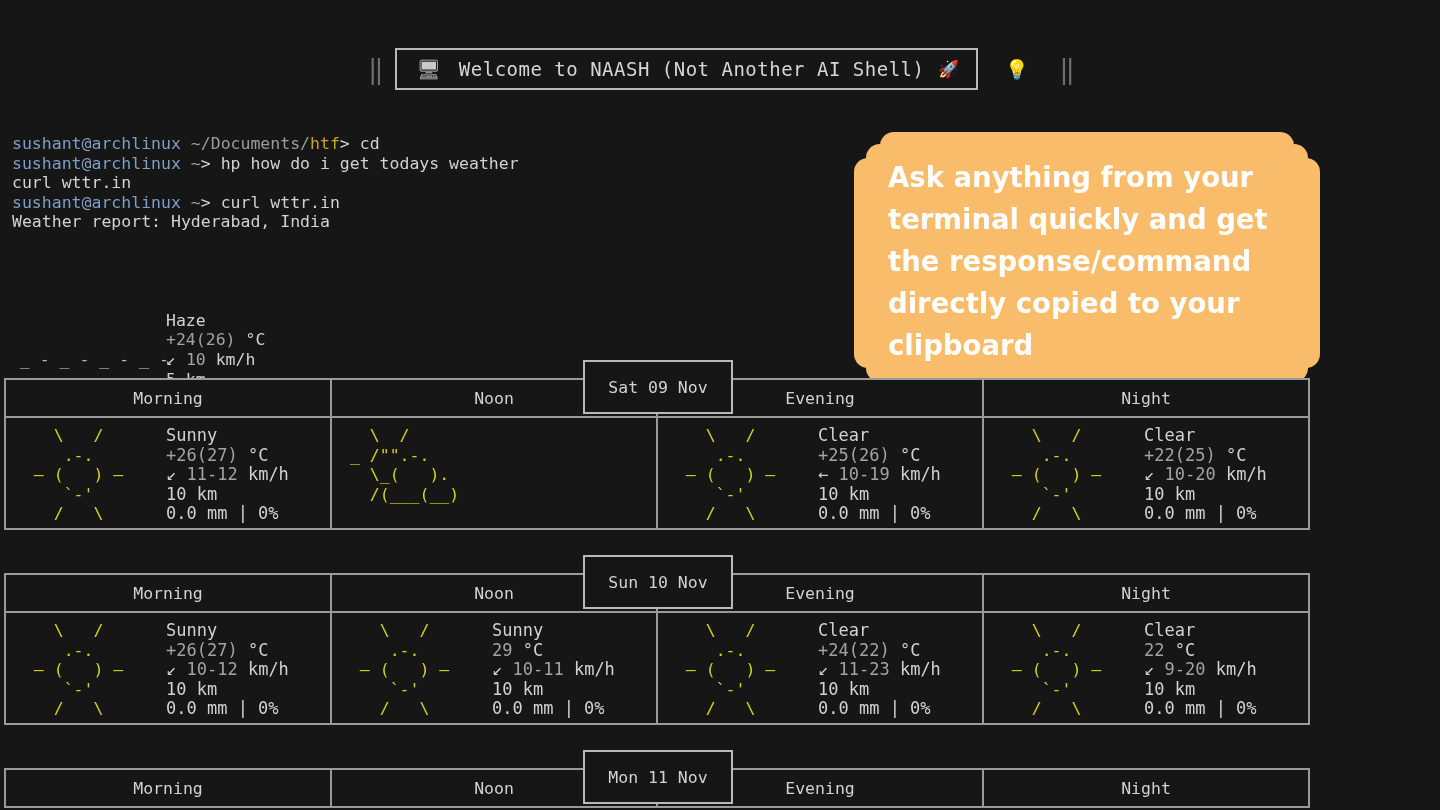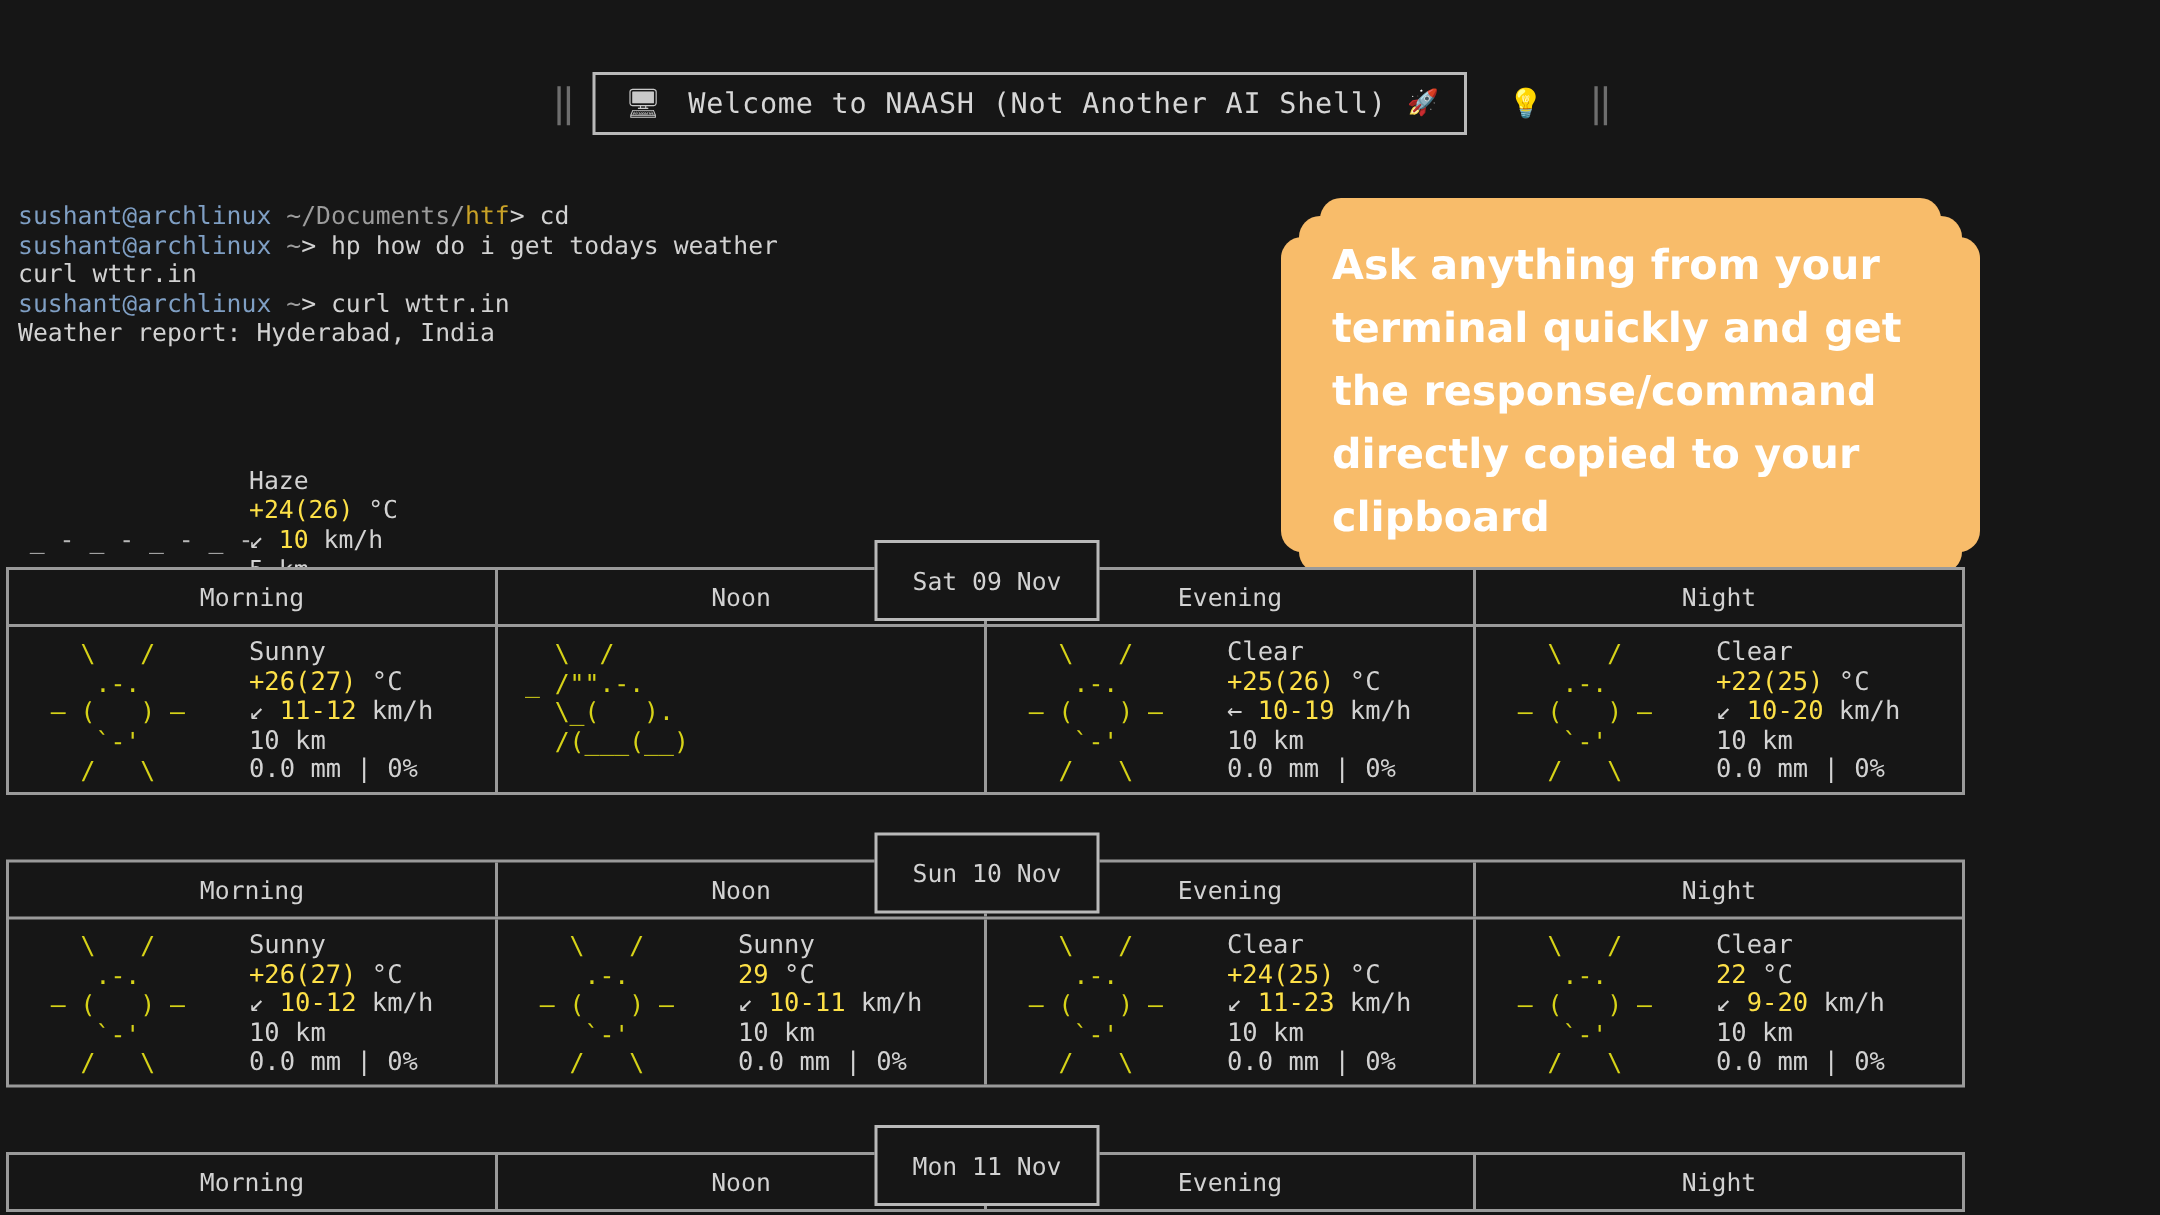--- a/index.html
+++ b/index.html
@@ -101,21 +101,21 @@
   }
   .cur-art {
     color: #b8b8b8;
     white-space: pre;
     width: 166px;
     padding-top: 19.6px;
     box-sizing: border-box;
   }
   .cur-data { white-space: pre; }
   .g-white { color: #d2d2d2; }
-  .g-yellow { color: #fde047; }
+  .g-yellow { color: #a3a3a3; }
 
   
   .callout {
     position: absolute;
     left: 866px;
     top: 144px;
     width: 442px;
     background: #f8bc6a;
     padding: 12px 22px 16px 22px;
     box-sizing: border-box;
@@ -347,21 +347,21 @@
 <span class="g-white">10 km</span>
 <span class="g-white">0.0 mm | 0%</span></div>
             </div>
             <div class="body-cell">
               <div class="cell-art">    \   /    
      .-.     
   ― (   ) ―  
      `-'     
     /   \    </div>
               <div class="cell-data"><span class="g-white">Clear</span>
-<span class="g-yellow">+24(25)</span><span class="g-white"> °C</span>
+<span class="g-yellow">+24(22)</span><span class="g-white"> °C</span>
 <span class="g-white">↙ </span><span class="g-yellow">11-23</span><span class="g-white"> km/h</span>
 <span class="g-white">10 km</span>
 <span class="g-white">0.0 mm | 0%</span></div>
             </div>
             <div class="body-cell">
               <div class="cell-art">    \   /    
      .-.     
   ― (   ) ―  
      `-'     
     /   \    </div>

